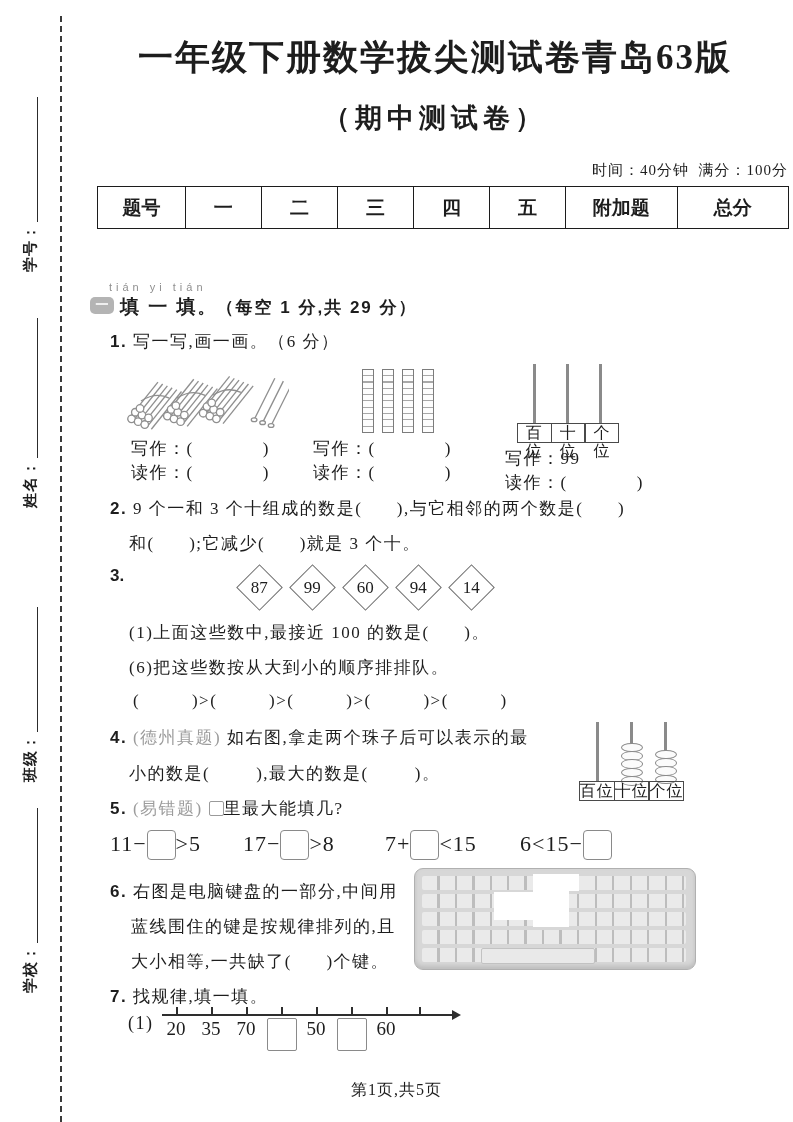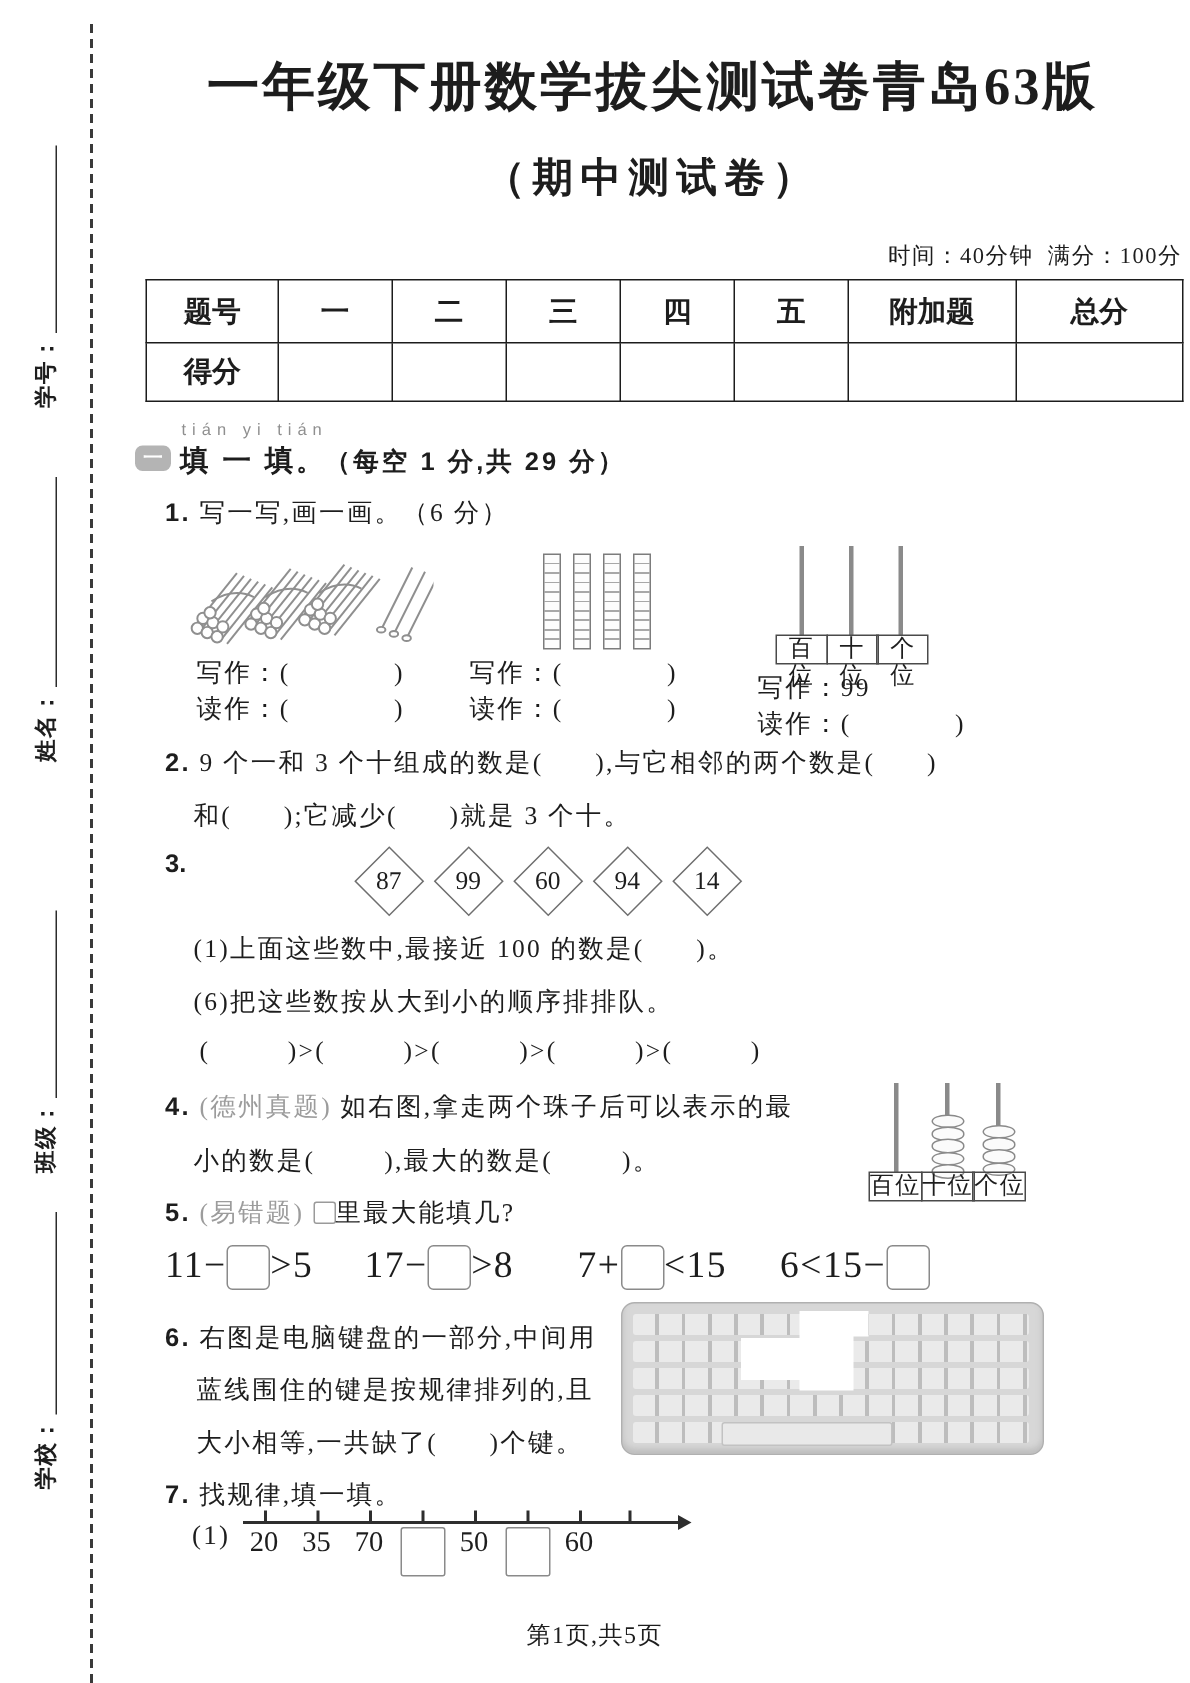--- a/index.html
+++ b/index.html
@@ -19,21 +19,21 @@
   .subtitle{left:85px;top:100px;width:700px;text-align:center;font-size:27px;font-weight:600;letter-spacing:5px;}
   .meta{left:85px;top:161px;width:703px;text-align:right;font-size:15px;letter-spacing:1px;}
   
   .score-table{left:97px;top:186px;width:692px;border-collapse:collapse;}
   .score-table td{border:1.8px solid #1c1c1c;text-align:center;font-size:19px;font-weight:700;
     font-family:"Liberation Sans", sans-serif;height:41px;padding:0;}
   .score-table tr.score-row td{height:38px;font-weight:700;}
   
   .badge{left:90px;top:297px;width:24px;height:17px;background:#b4b4b4;border-radius:5px;
     color:#ffffff;font-size:13px;line-height:15px;text-align:center;font-weight:700;}
-  .pinyin{left:121px;top:281px;font-size:11px;color:#8f8f8f;letter-spacing:4px;font-family:"Liberation Sans", sans-serif;text-align:center;}
+  .pinyin{left:109px;top:281px;font-size:11px;color:#8f8f8f;letter-spacing:4px;font-family:"Liberation Sans", sans-serif;text-align:center;}
   .sec-title{left:120px;top:294px;font-size:19px;font-weight:700;letter-spacing:2px;
     font-family:"Liberation Sans", sans-serif;}
   .sec-note{font-weight:700;font-size:17px;}
   
   .qno{font-weight:700;font-family:"Liberation Sans", sans-serif;font-size:17px;}
   .qline{font-size:17px;letter-spacing:1.5px;white-space:nowrap;}
   .tag{color:#9c9c9c;}
   
   .rod{width:10px;height:62px;border:1px solid #7c7c7c;
     background:repeating-linear-gradient(180deg,#fdfdfd 0 5.2px,#a8a8a8 5.2px 6.3px);}
@@ -43,21 +43,21 @@
     font-size:16px;text-align:center;line-height:18px;letter-spacing:1px;}
   .bead{width:20px;height:7.5px;border:1.2px solid #8a8a8a;border-radius:50%;background:#fbfbfb;margin-top:-1.2px;}
   
   .diamond{width:31px;height:31px;border:1.2px solid #6e6e6e;transform:rotate(45deg);
     display:flex;align-items:center;justify-content:center;background:#fff;}
   .diamond span{transform:rotate(-45deg);font-size:17px;letter-spacing:0;}
   
   .blank-box{display:inline-block;width:27px;height:28px;border:1.3px solid #8a8a8a;border-radius:4px;
     vertical-align:-9px;background:#fff;}
   .mini-box{display:inline-block;width:13px;height:13px;border:1.2px solid #9a9a9a;border-radius:2px;vertical-align:-2px;}
-  .ineq{font-size:25px;letter-spacing:1px;white-space:nowrap;}
+  .ineq{font-size:22px;letter-spacing:1px;white-space:nowrap;}
   
   .keyboard{left:414px;top:868px;width:280px;height:100px;background:#d7d7d7;border:1.5px solid #b0b0b0;
     border-radius:9px;box-shadow:inset 0 -3px 4px #bdbdbd;}
   .krow{position:absolute;left:7px;width:264px;height:14px;border-radius:2px;
     background:repeating-linear-gradient(90deg,#eaeaea 0 15px,#bdbdbd 15px 17.5px);}
   .kcut{position:absolute;background:#ffffff;}
   .kspace{position:absolute;left:66px;width:112px;height:14px;background:#e9e9e9;border-radius:2px;border:1px solid #c2c2c2;}
   
   .nline{left:162px;top:1006px;width:310px;height:55px;}
   .nl-bar{position:absolute;left:0;top:8px;width:292px;height:1.6px;background:#2e2e2e;}
@@ -98,30 +98,20 @@
   <tbody>
       <tr>
     <td style="width:88px;">题号</td>
     <td style="width:76px;">一</td>
     <td style="width:76px;">二</td>
     <td style="width:76px;">三</td>
     <td style="width:76px;">四</td>
     <td style="width:76px;">五</td>
     <td style="width:112px;">附加题</td>
     <td style="width:112px;">总分</td>
-  </tr>
-  <tr class="score-row">
-    <td>得分</td>
-    <td></td>
-    <td></td>
-    <td></td>
-    <td></td>
-    <td></td>
-    <td></td>
-    <td></td>
   </tr>
 </tbody>
   </table>
 
 <div class="abs badge">一</div>
 <div class="abs pinyin">tián yi tián</div>
 <div class="abs sec-title">
   <span>填 一 填</span><span class="sec-note">。（每空 1 分,共 29 分）</span>
 </div>
 

